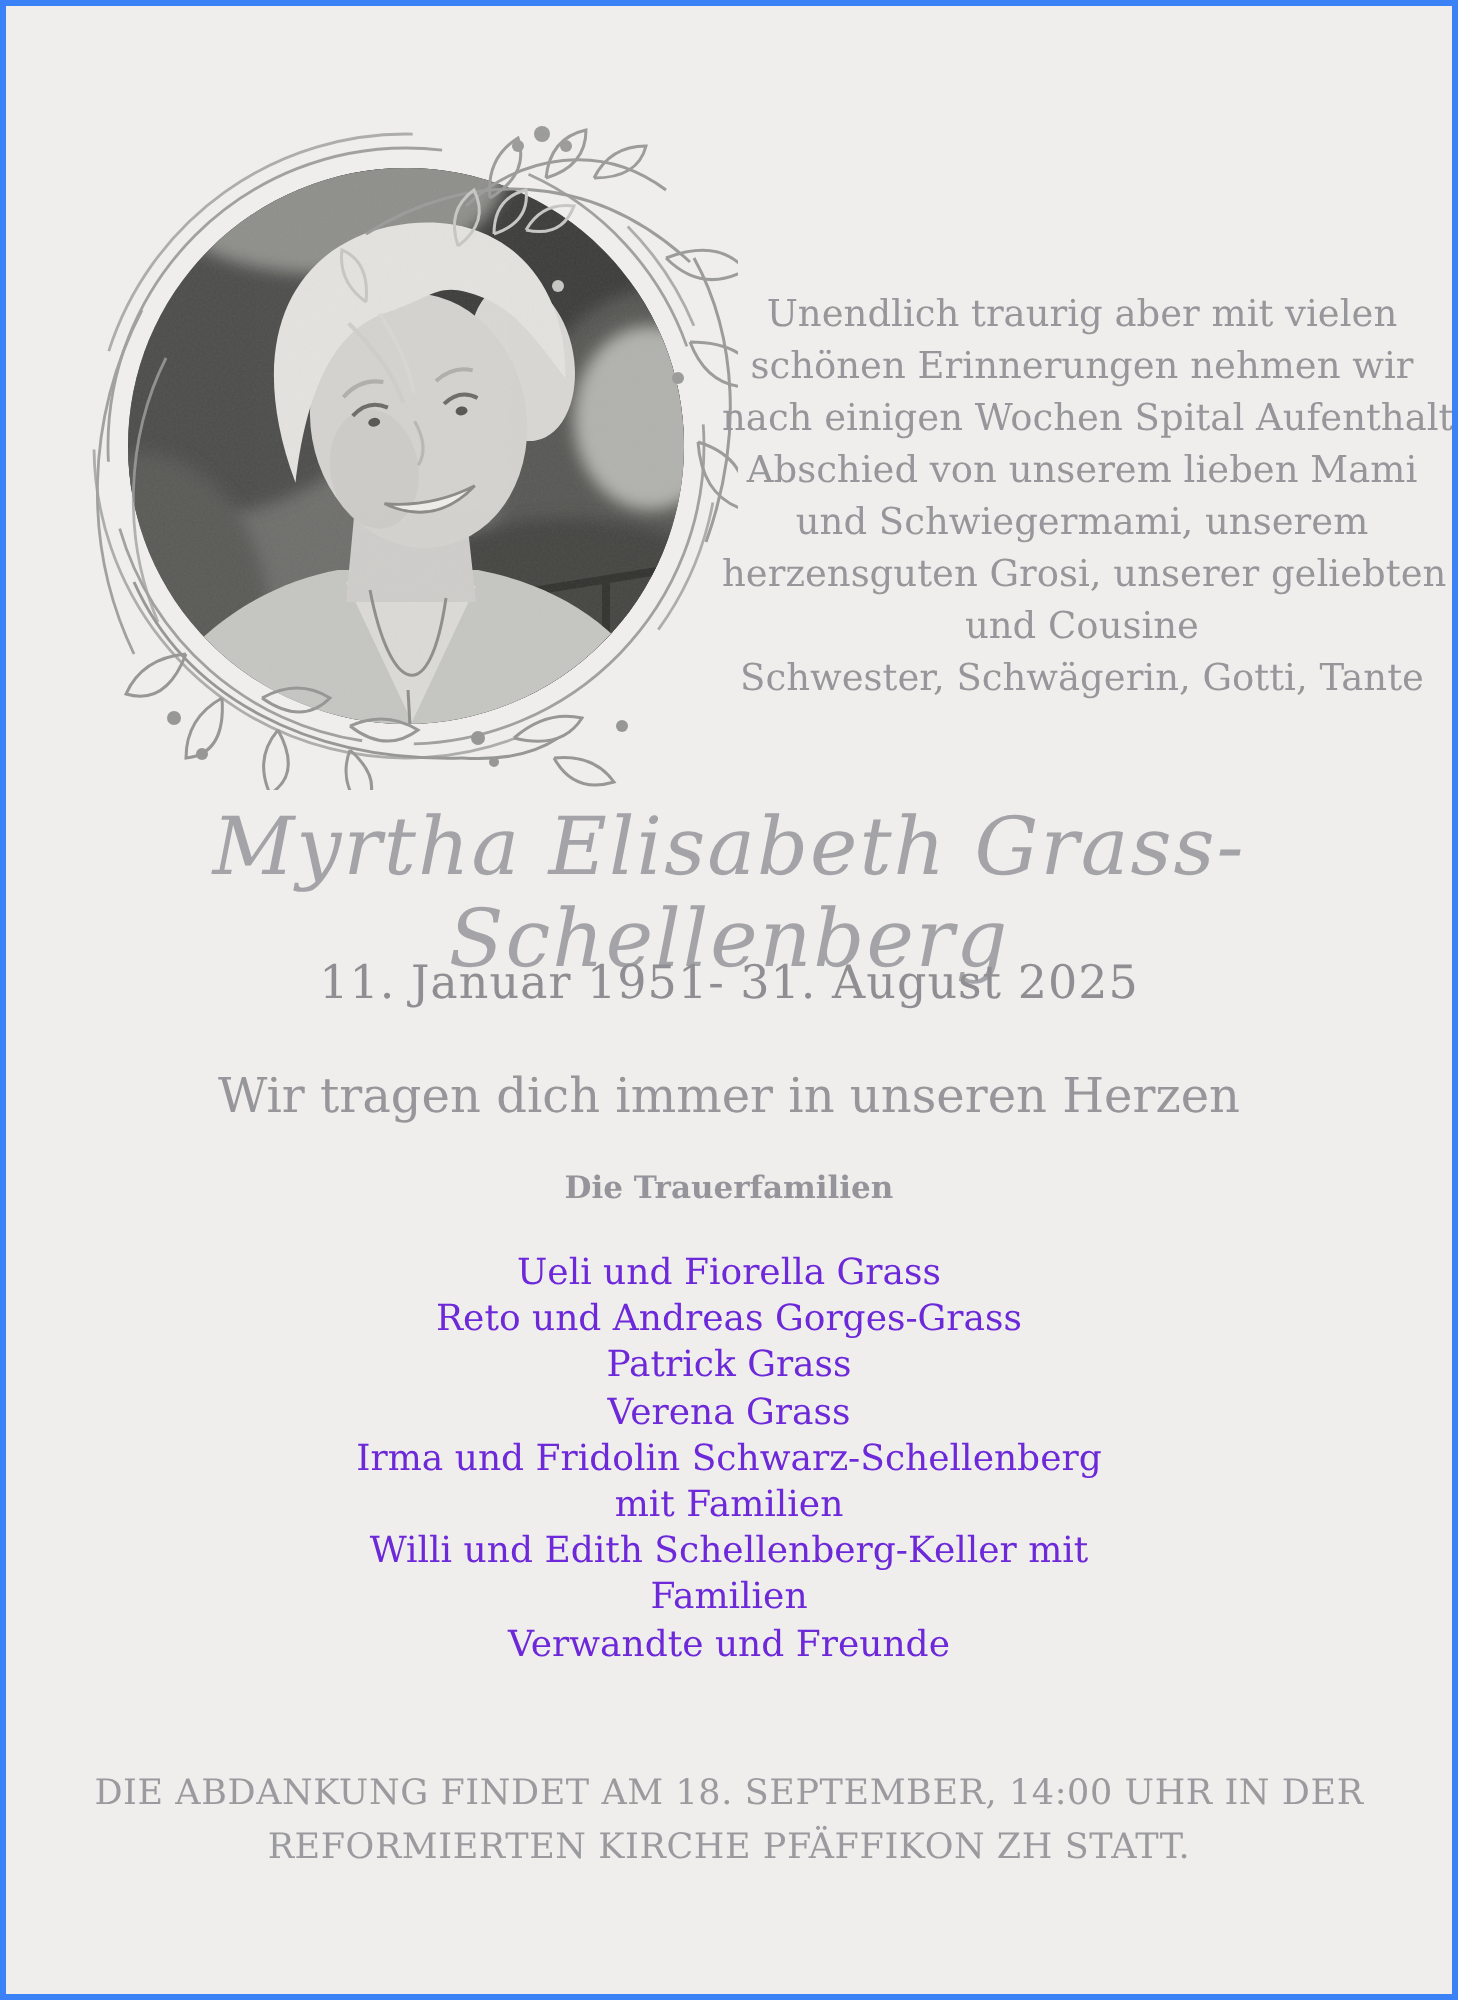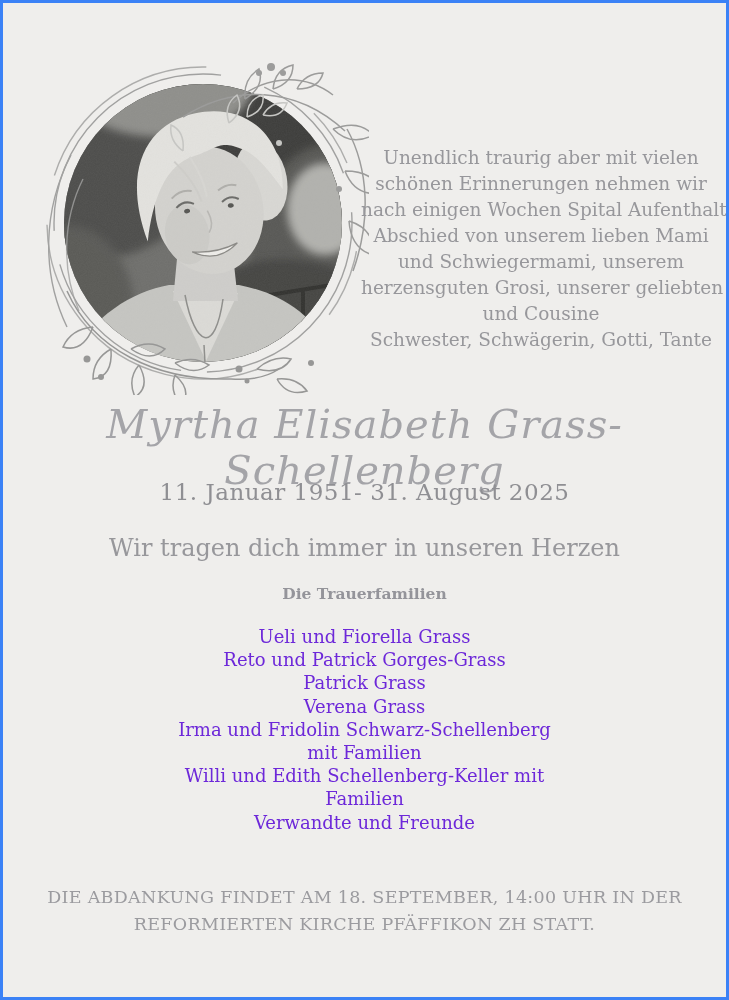--- a/index.html
+++ b/index.html
@@ -195,21 +195,21 @@
   <h1 class="name">Myrtha Elisabeth Grass-Schellenberg</h1>
 
   <div class="dates">11. Januar 1951- 31. August 2025</div>
 
   <div class="farewell">Wir tragen dich immer in unseren Herzen</div>
 
   <div class="mourners-label">Die Trauerfamilien</div>
 
   <div class="family">
       <div class="line">Ueli und Fiorella Grass</div>
-      <div class="line">Reto und Patrick Gorges-Grass</div>
+      <div class="line">Reto und Andreas Gorges-Grass</div>
       <div class="line">Patrick Grass</div>
       <div class="line">Verena Grass</div>
       <div class="line">Irma und Fridolin Schwarz-Schellenberg</div>
       <div class="line">mit Familien</div>
       <div class="line">Willi und Edith Schellenberg-Keller mit</div>
       <div class="line">Familien</div>
       <div class="line">Verwandte und Freunde</div>
     </div>
 
   <div class="announcement">

